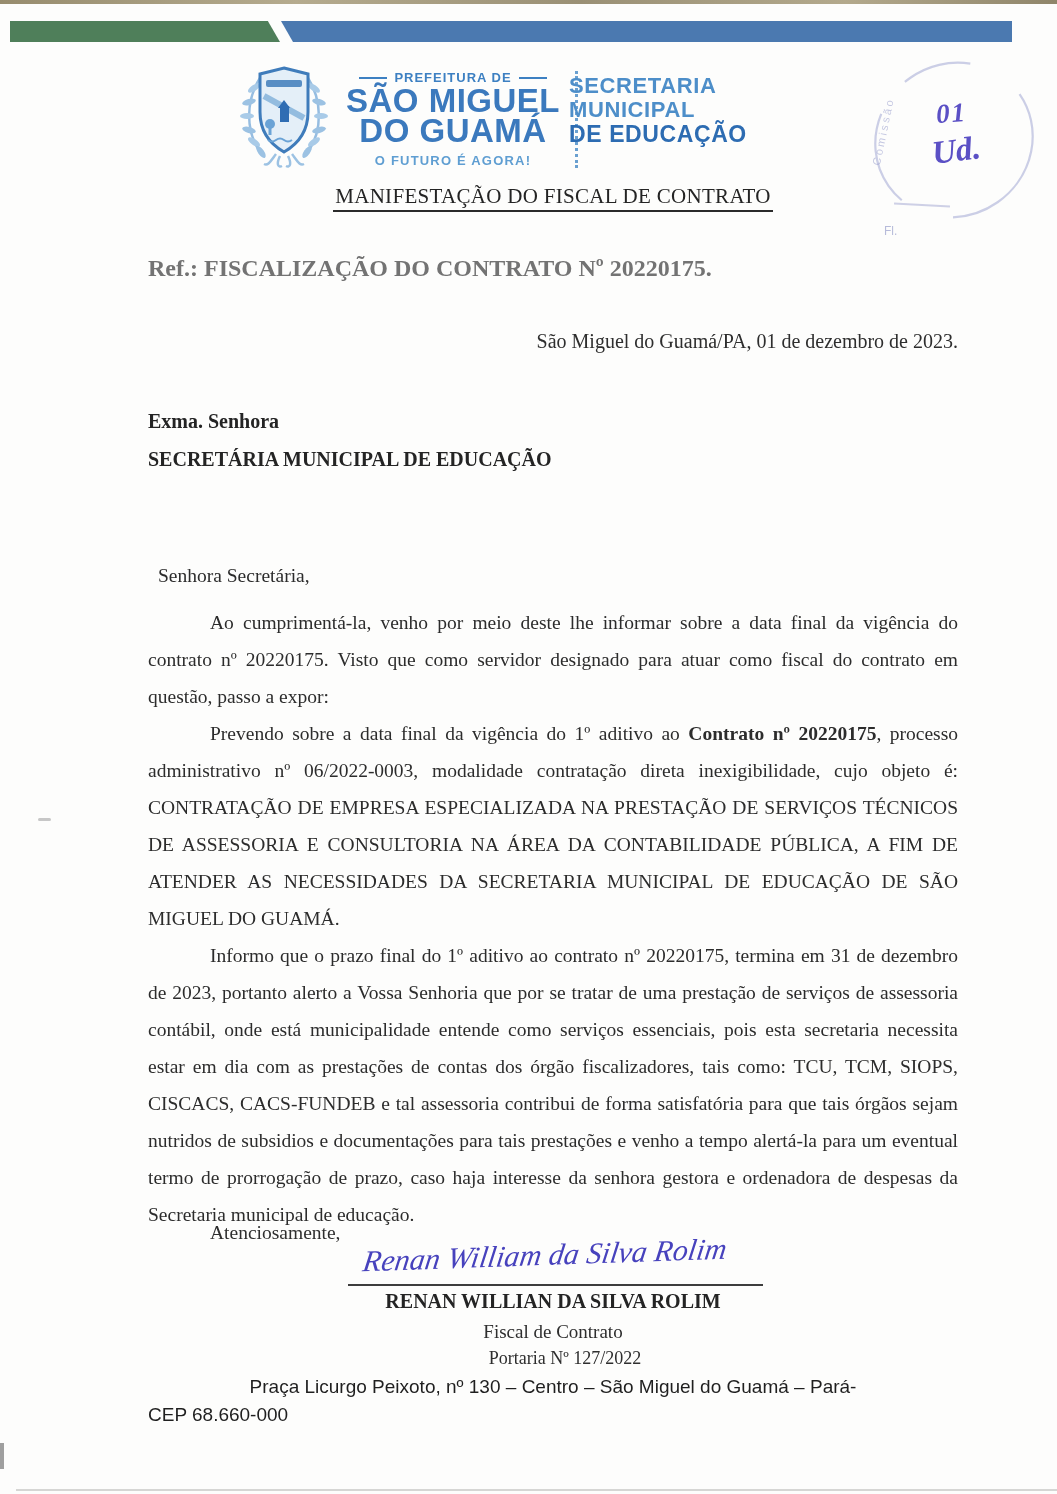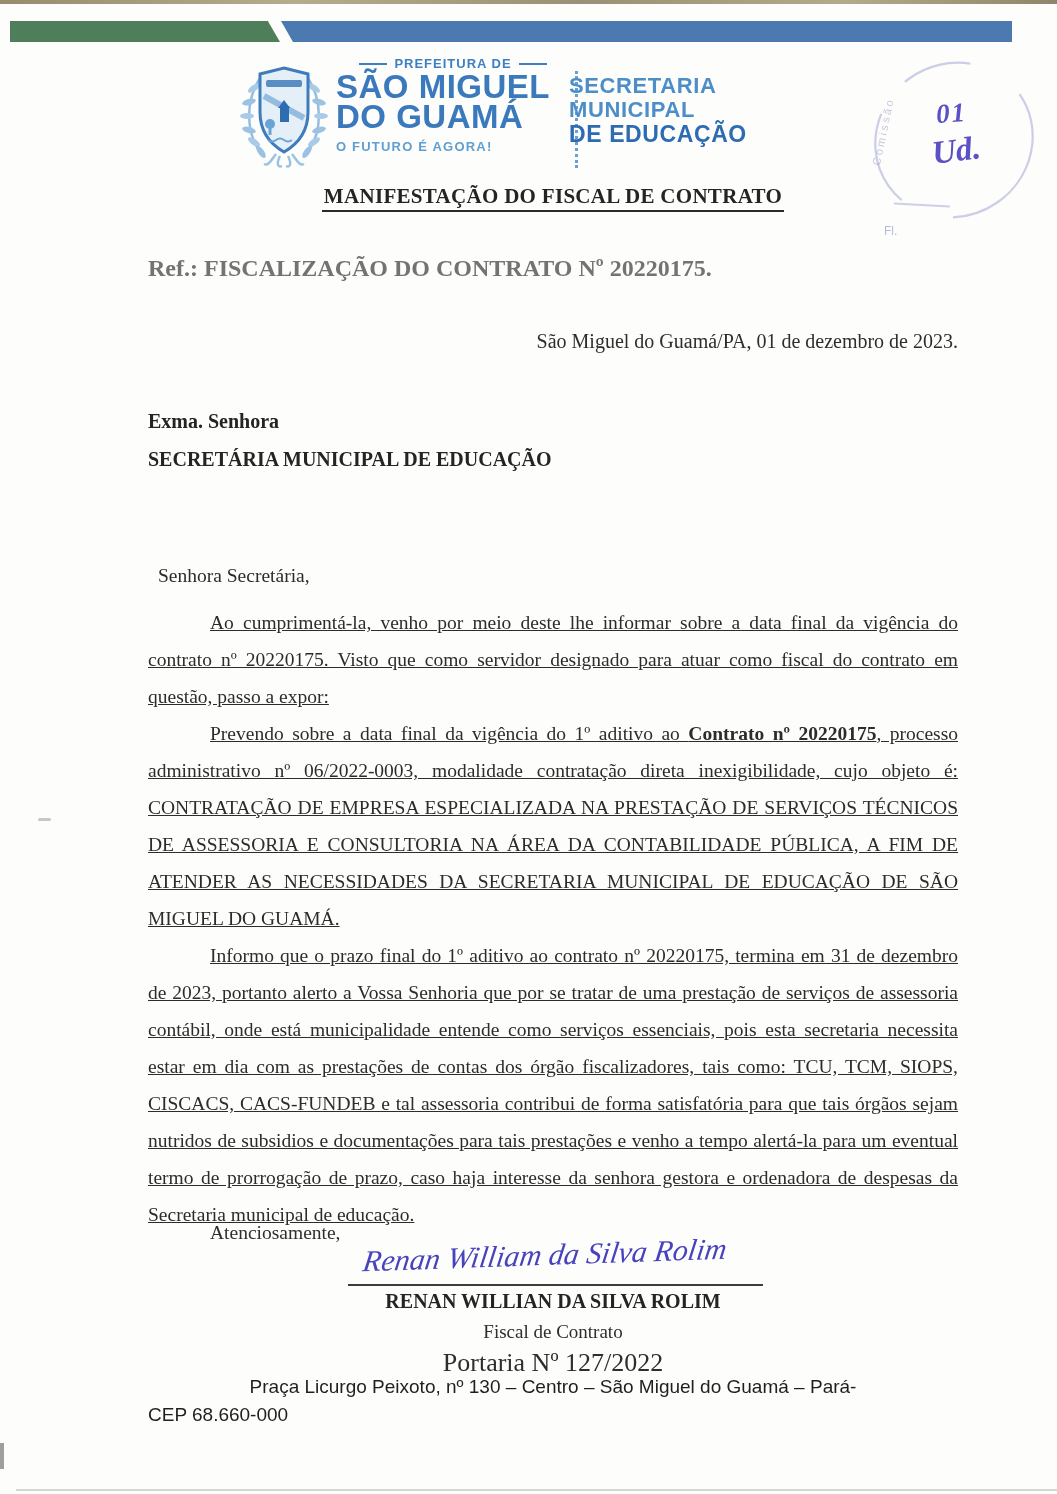--- a/index.html
+++ b/index.html
@@ -15,21 +15,21 @@
   .edge-tick-left{position:absolute;left:0;top:1443px;width:4px;height:26px;background:#6d6d6d;opacity:.65;}
   .margin-dash{position:absolute;left:38px;top:818px;width:13px;height:3px;background:#9a9a9a;opacity:.55;border-radius:2px;}
   
   .bar{position:absolute;top:21px;height:21px;}
   .bar-green{left:10px;width:270px;background:#4f7f5a;
     clip-path:polygon(0 0,95.5% 0,100% 100%,0 100%);}
   .bar-blue{left:281px;width:731px;background:#4b79b0;
     clip-path:polygon(0 0,100% 0,100% 100%,12px 100%);}
   
   .crest{position:absolute;left:240px;top:62px;width:88px;height:108px;}
-  .brand{position:absolute;left:336px;top:56px;width:234px;text-align:left;
+  .brand{position:absolute;left:336px;top:70px;width:234px;text-align:center;
     font-family:"Liberation Sans",sans-serif;}
   .brand-top{display:flex;align-items:center;justify-content:center;gap:7px;
     font-size:13px;font-weight:bold;letter-spacing:1px;color:#3d80c2;}
   .dash{display:inline-block;width:28px;height:2px;background:#3d80c2;}
   .brand-city{font-size:33px;font-weight:800;line-height:28px;color:#3b79bd;letter-spacing:.5px;margin-top:2px;}
   .brand-slogan{margin-top:8px;font-size:13px;font-weight:bold;letter-spacing:1.2px;color:#5f9ed2;}
   .divider-dotted{position:absolute;left:575px;top:71px;height:97px;width:0;
     border-left:3px dotted #6aa0d0;}
   .dept{position:absolute;left:569px;top:74px;font-family:"Liberation Sans",sans-serif;}
   .dept-l{font-size:22px;line-height:24px;font-weight:600;letter-spacing:.6px;color:#4d8ec9;}
@@ -43,40 +43,40 @@
   .stamp-fl{position:absolute;left:24px;top:120px;font-family:"Liberation Sans",sans-serif;
     font-size:12px;color:#9aa0cc;opacity:.7;margin-top:48px;}
   .stamp-line{position:absolute;left:34px;top:148px;width:56px;height:2px;background:#a7abd4;
     opacity:.55;transform:rotate(3deg);}
   .stamp-num{position:absolute;left:76px;top:42px;font-size:27px;font-style:italic;font-weight:600;
     letter-spacing:2px;color:#5b50c5;transform:rotate(-4deg);}
   .stamp-initials{position:absolute;left:72px;top:76px;font-size:33px;font-style:italic;font-weight:bold;
     color:#5b50c5;transform:rotate(-7deg);}
   
   .doc-title{position:absolute;left:148px;top:184px;width:810px;text-align:center;}
-  .doc-title span{display:inline-block;font-size:21px;font-weight:bold;letter-spacing:.3px;
+  .doc-title span{display:inline-block;font-size:21px;font-weight:normal;letter-spacing:.3px;
     border-bottom:2.5px solid #2b2b2b;padding:0 2px 1px 2px;color:#242424;}
   .doc-ref{position:absolute;left:148px;top:255px;font-size:24px;font-weight:bold;color:#737373;}
   .doc-date{position:absolute;left:148px;top:330px;width:810px;text-align:right;font-size:20px;}
   .addressee{position:absolute;left:148px;top:403px;font-size:20px;font-weight:bold;line-height:37.5px;color:#242424;}
   .body-text{position:absolute;left:148px;top:547px;width:810px;
     font-size:19.5px;line-height:37px;text-align:justify;color:#2c2c2c;}
   .salutation{margin:10px;text-indent:0;}
-  .body-para{margin:0;text-indent:62px;text-decoration:underline;}
+  .body-para{margin:0;text-indent:62px;}
   .seg-bold{font-weight:bold;}
   .closing{position:absolute;left:210px;top:1222px;font-size:19.5px;}
   
   .sig-script{position:absolute;left:330px;top:1238px;width:430px;text-align:center;
     font-size:30px;font-style:italic;color:#4742bd;
     transform:skewX(-10deg) rotate(-2deg);white-space:nowrap;}
   .sig-underline{position:absolute;left:348px;top:1284px;width:415px;height:2px;background:#3d3d3d;}
   .sig-name{position:absolute;left:148px;top:1290px;width:810px;text-align:center;
     font-size:20px;font-weight:bold;color:#242424;}
   .sig-role{position:absolute;left:148px;top:1321px;width:810px;text-align:center;font-size:19px;}
-  .sig-port{position:absolute;left:148px;top:1348px;width:810px;text-align:center;font-size:26px;}
+  .sig-port{position:absolute;left:160px;top:1348px;width:810px;text-align:center;font-size:18px;}
   .footer-address{position:absolute;left:148px;top:1376px;width:810px;text-align:center;
     font-family:"Liberation Sans",sans-serif;font-size:19px;color:#1f1f1f;}
   .footer-cep{position:absolute;left:148px;top:1404px;width:810px;
     font-family:"Liberation Sans",sans-serif;font-size:19px;color:#1f1f1f;}
 </style>
 </head>
 <body>
 
 <div class="page">
 

